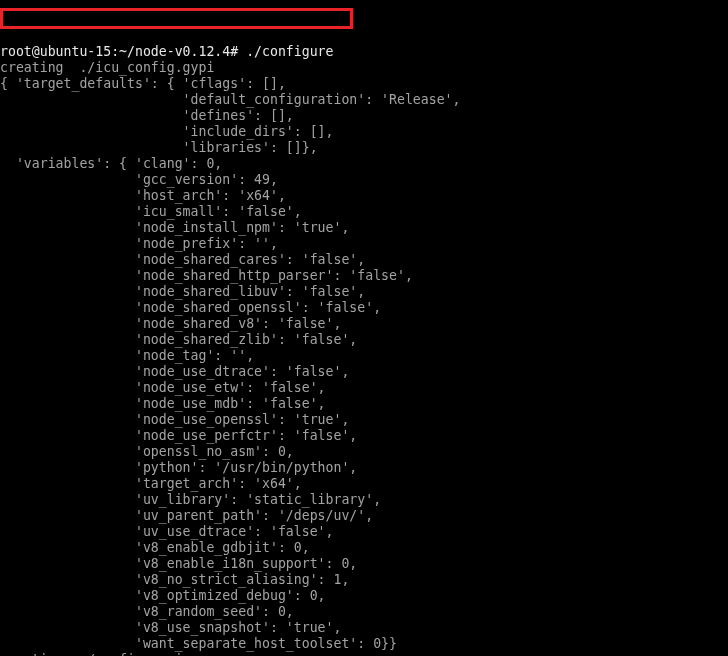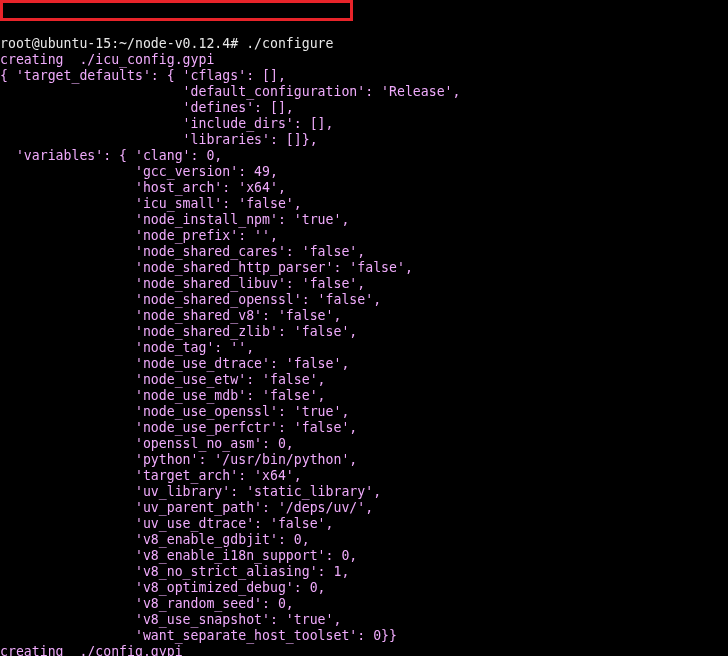--- a/index.html
+++ b/index.html
@@ -18,20 +18,21 @@
     width: 728px;
     height: 500px;
     background: #000000;
     color: #d6d6d6;
     font-family: "DejaVu Sans Mono", "Liberation Mono", monospace;
     font-size: 13.2px;
     line-height: 16px;
     letter-spacing: 0px;
     padding: 0;
     box-sizing: border-box;
+    margin-top: 8px;
   }
   #screen {
     position: absolute;
     left: 0;
     top: 0;
     padding: 4px 0 0 0;
     margin: 0;
     white-space: pre;
     font-family: "DejaVu Sans Mono", "Liberation Mono", monospace;
     font-size: 13.2px;
@@ -41,21 +42,21 @@
   .line {
     display: block;
     white-space: pre;
     height: 16px;
     min-height: 16px;
   }
   .prompt-line {
     color: #e8e8e8;
   }
   .out {
-    color: #f0abfc;
+    color: #a3a3a3;
   }
   #highlight-box {
     position: absolute;
     left: 0px;
     top: 0px;
     width: 353px;
     height: 21px;
     border: 3px solid #e8242a;
     box-sizing: border-box;
     pointer-events: none;

